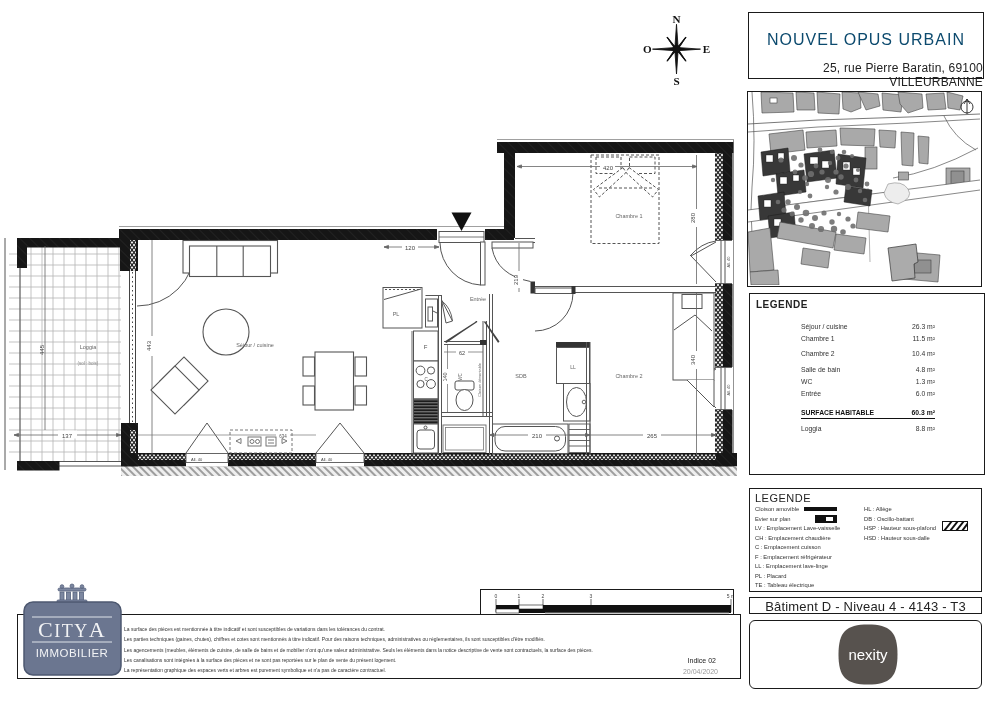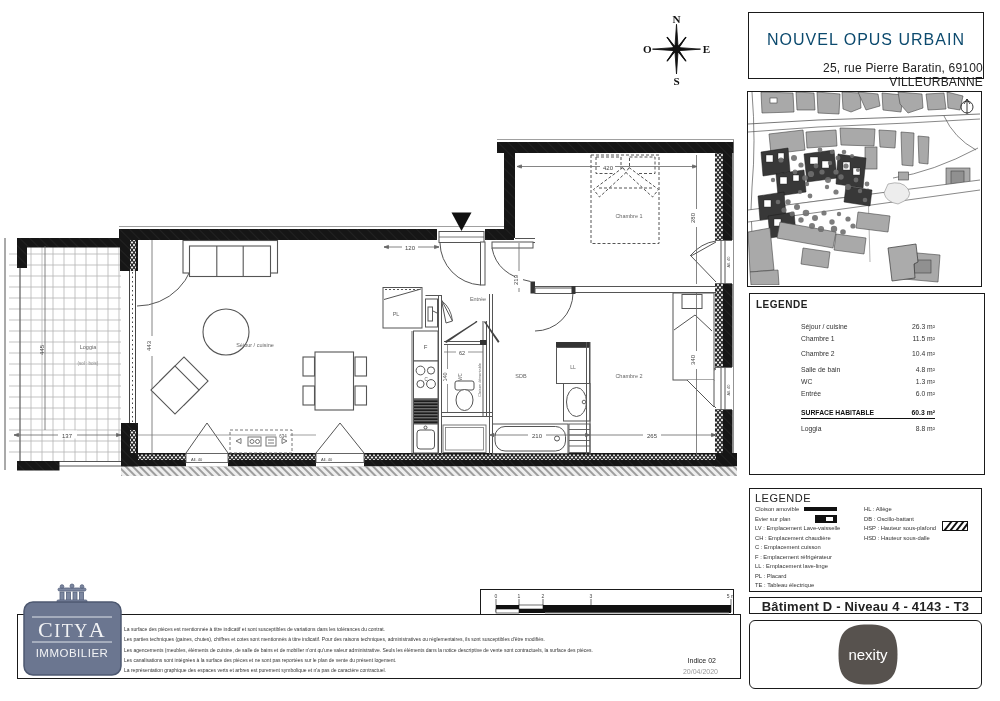--- a/index.html
+++ b/index.html
@@ -223,21 +223,21 @@
     <g stroke="#111" stroke-width="2">
       <line x1="2" y1="10" x2="10" y2="0"></line>
         <line x1="8" y1="10" x2="16" y2="0"></line>
         <line x1="14" y1="10" x2="22" y2="0"></line>
         <line x1="20" y1="10" x2="26" y2="2"></line>
     </g>
   </svg>
 </div>
 
 <div class="box" style="left:749px;top:597px;width:233px;height:17px;">
-  <div class="abs" style="width:100%;top:1px;text-align:center;font-size:13px;font-weight:bold;letter-spacing:0.2px;color:#222;">Bâtiment D - Niveau 4 - 4143 - T3</div>
+  <div class="abs" style="width:100%;top:1px;text-align:center;font-size:13px;font-weight:normal;letter-spacing:0.2px;color:#222;">Bâtiment D - Niveau 4 - 4143 - T3</div>
 </div>
 
 <div class="box" style="left:749px;top:620px;width:233px;height:69px;border-radius:6px;">
 
   <svg class="abs" style="left:88px;top:3px;" width="60" height="61" viewBox="0 0 60 61">
     <path d="M30 0.5 C 52 0.5 59.5 8 59.5 30.5 C 59.5 53 52 60.5 30 60.5 C 8 60.5 0.5 53 0.5 30.5 C 0.5 8 8 0.5 30 0.5 Z" fill="#57524e"></path>
     <text x="30" y="36" text-anchor="middle" fill="#fff" font-size="15" font-family="Liberation Sans,sans-serif">nexity</text>
   </svg>
 </div>
 

